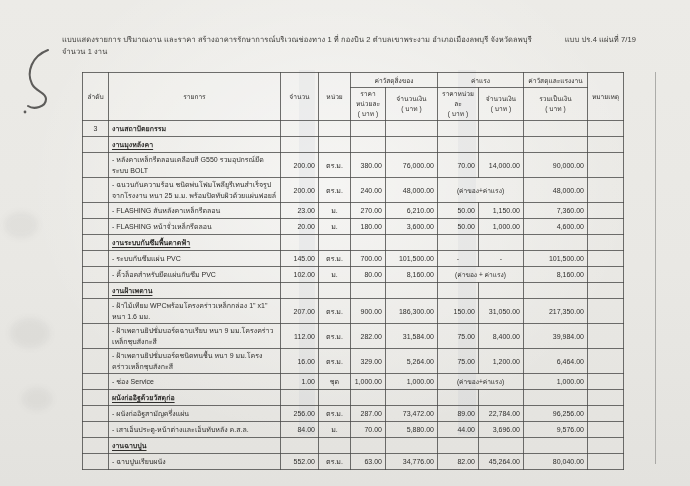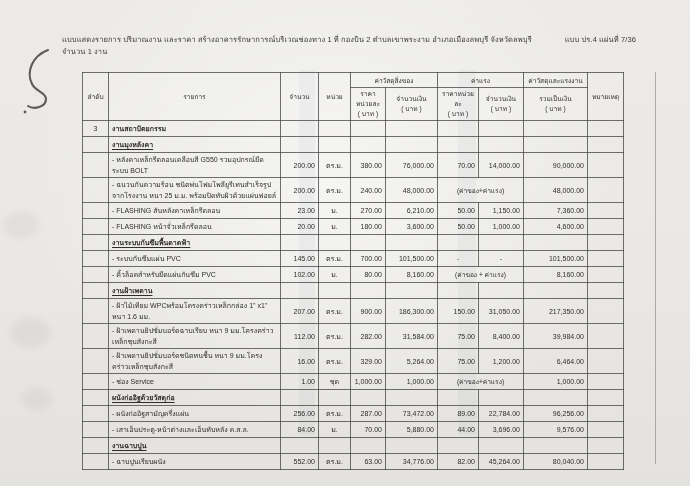--- a/index.html
+++ b/index.html
@@ -69,21 +69,21 @@
   </svg>
   <div class="smudge s1"></div>
   <div class="smudge s2"></div>
   <div class="smudge s3"></div>
   <div class="scan-band b1"></div>
   <div class="scan-band b2"></div>
   <div class="scan-line"></div>
 
   <div class="doc-header">
     <div class="title">แบบแสดงรายการ ปริมาณงาน และราคา สร้างอาคารรักษาการณ์บริเวณช่องทาง 1 ที่ กองบิน 2 ตำบลเขาพระงาม อำเภอเมืองลพบุรี จังหวัดลพบุรี จำนวน 1 งาน</div>
-    <div class="sheet">แบบ ปร.4 แผ่นที่ 7/36</div>
+    <div class="sheet">แบบ ปร.4 แผ่นที่ 7/19</div>
   </div>
 
   <table class="boq">
     <colgroup>
       <col style="width:26px">
         <col style="width:172px">
         <col style="width:38px">
         <col style="width:32px">
       <col style="width:35px">
         <col style="width:52px">

